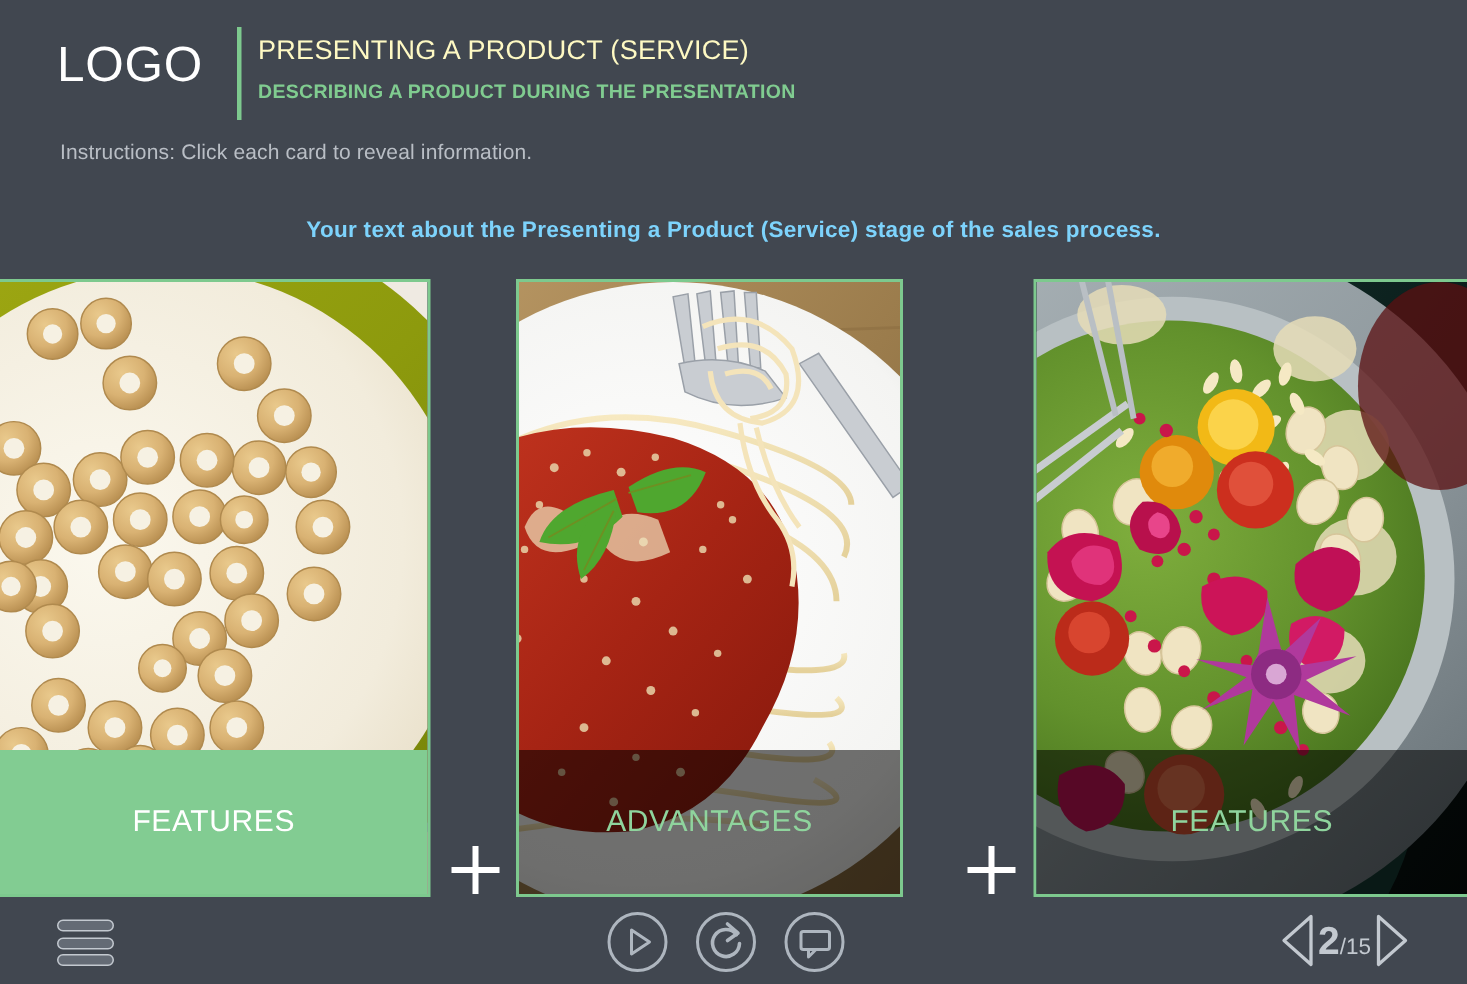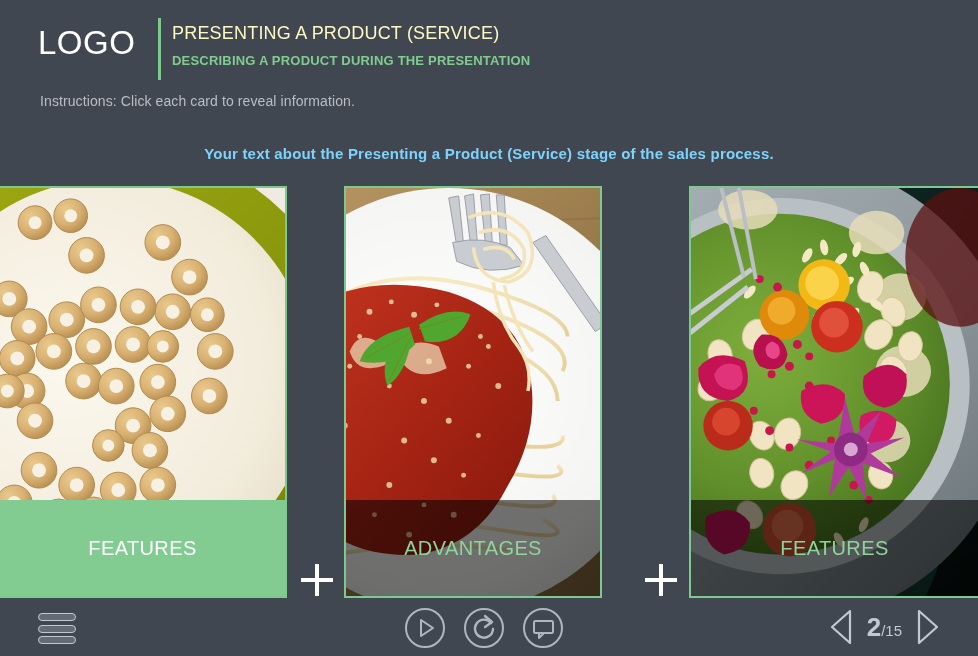--- a/index.html
+++ b/index.html
@@ -199,21 +199,21 @@
     cursor: pointer;
   }
   .circ-btn svg { position: absolute; left: 0; top: 0; }
 
   
   #page-nav {
     position: absolute;
     right: 38px; top: 8px;
     display: flex;
     align-items: center;
-    gap: 14px;
+    gap: 2px;
   }
   .nav-arrow { width: 24px; height: 38px; cursor: pointer; }
   #page-indicator {
     color: #c3c9d0;
     white-space: nowrap;
     line-height: 1;
   }
   #page-current { font-size: 26px; font-weight: bold; }
   #page-total   { font-size: 15px; }
 </style>

